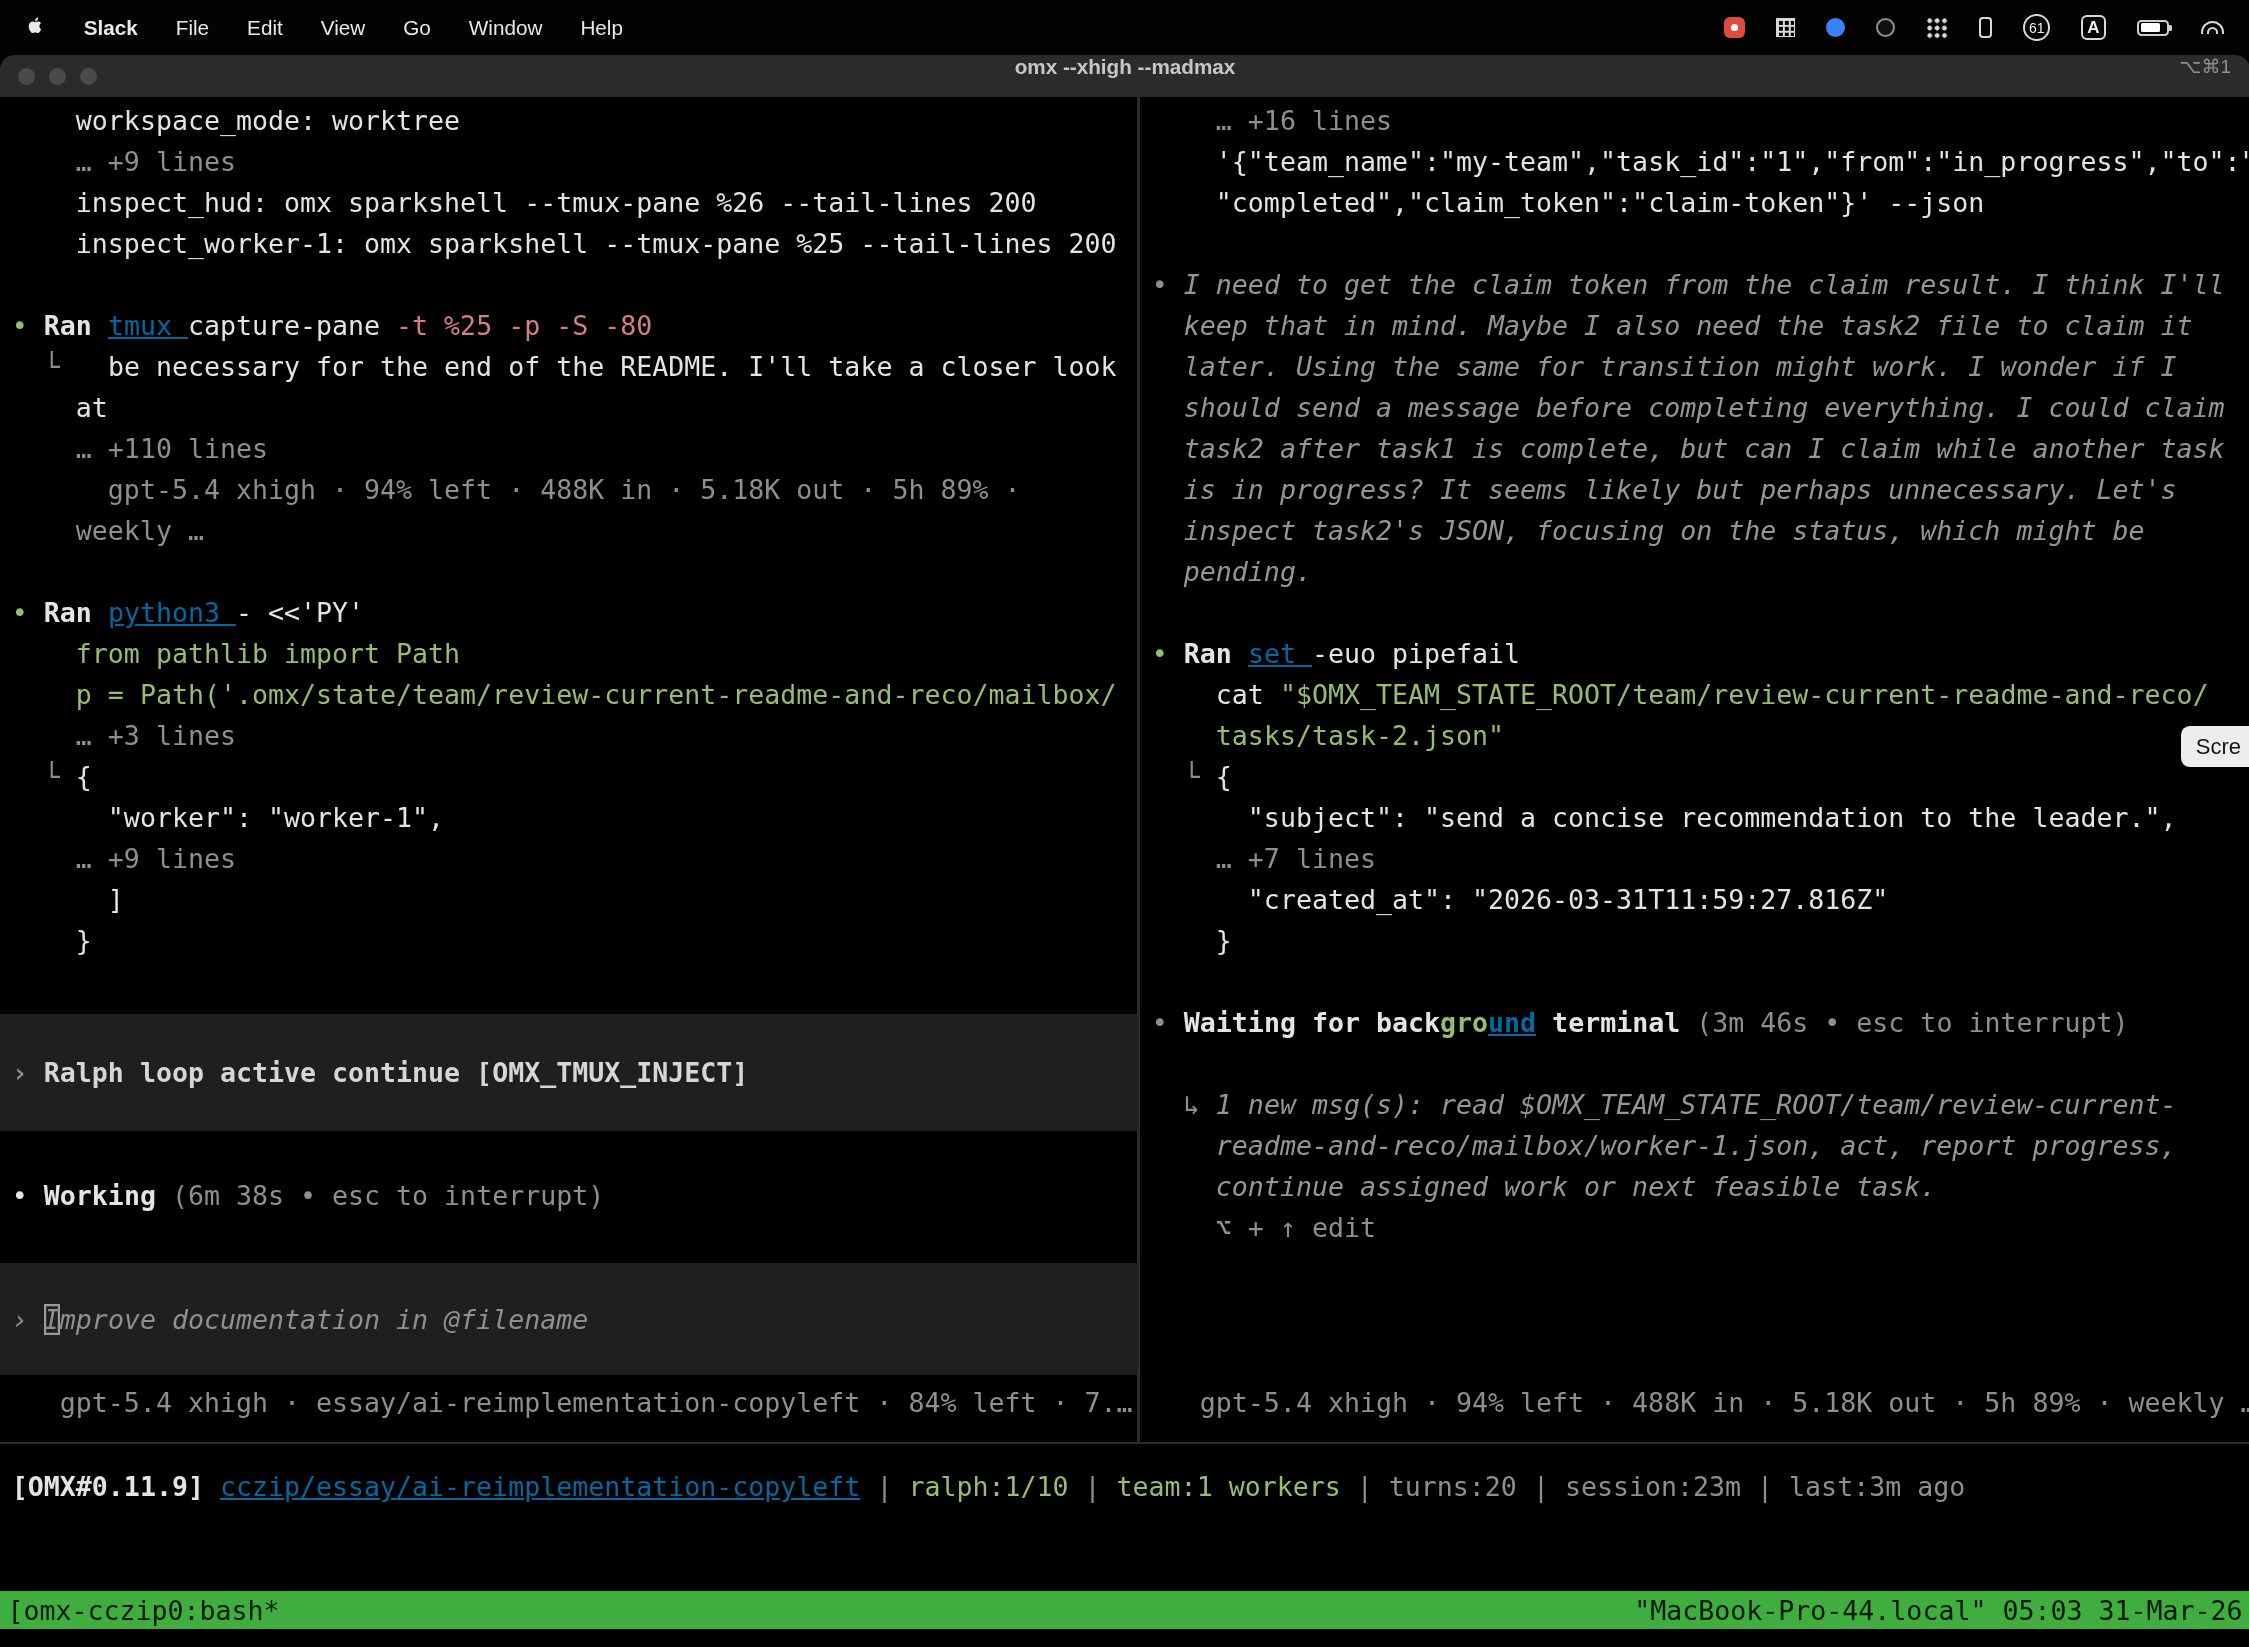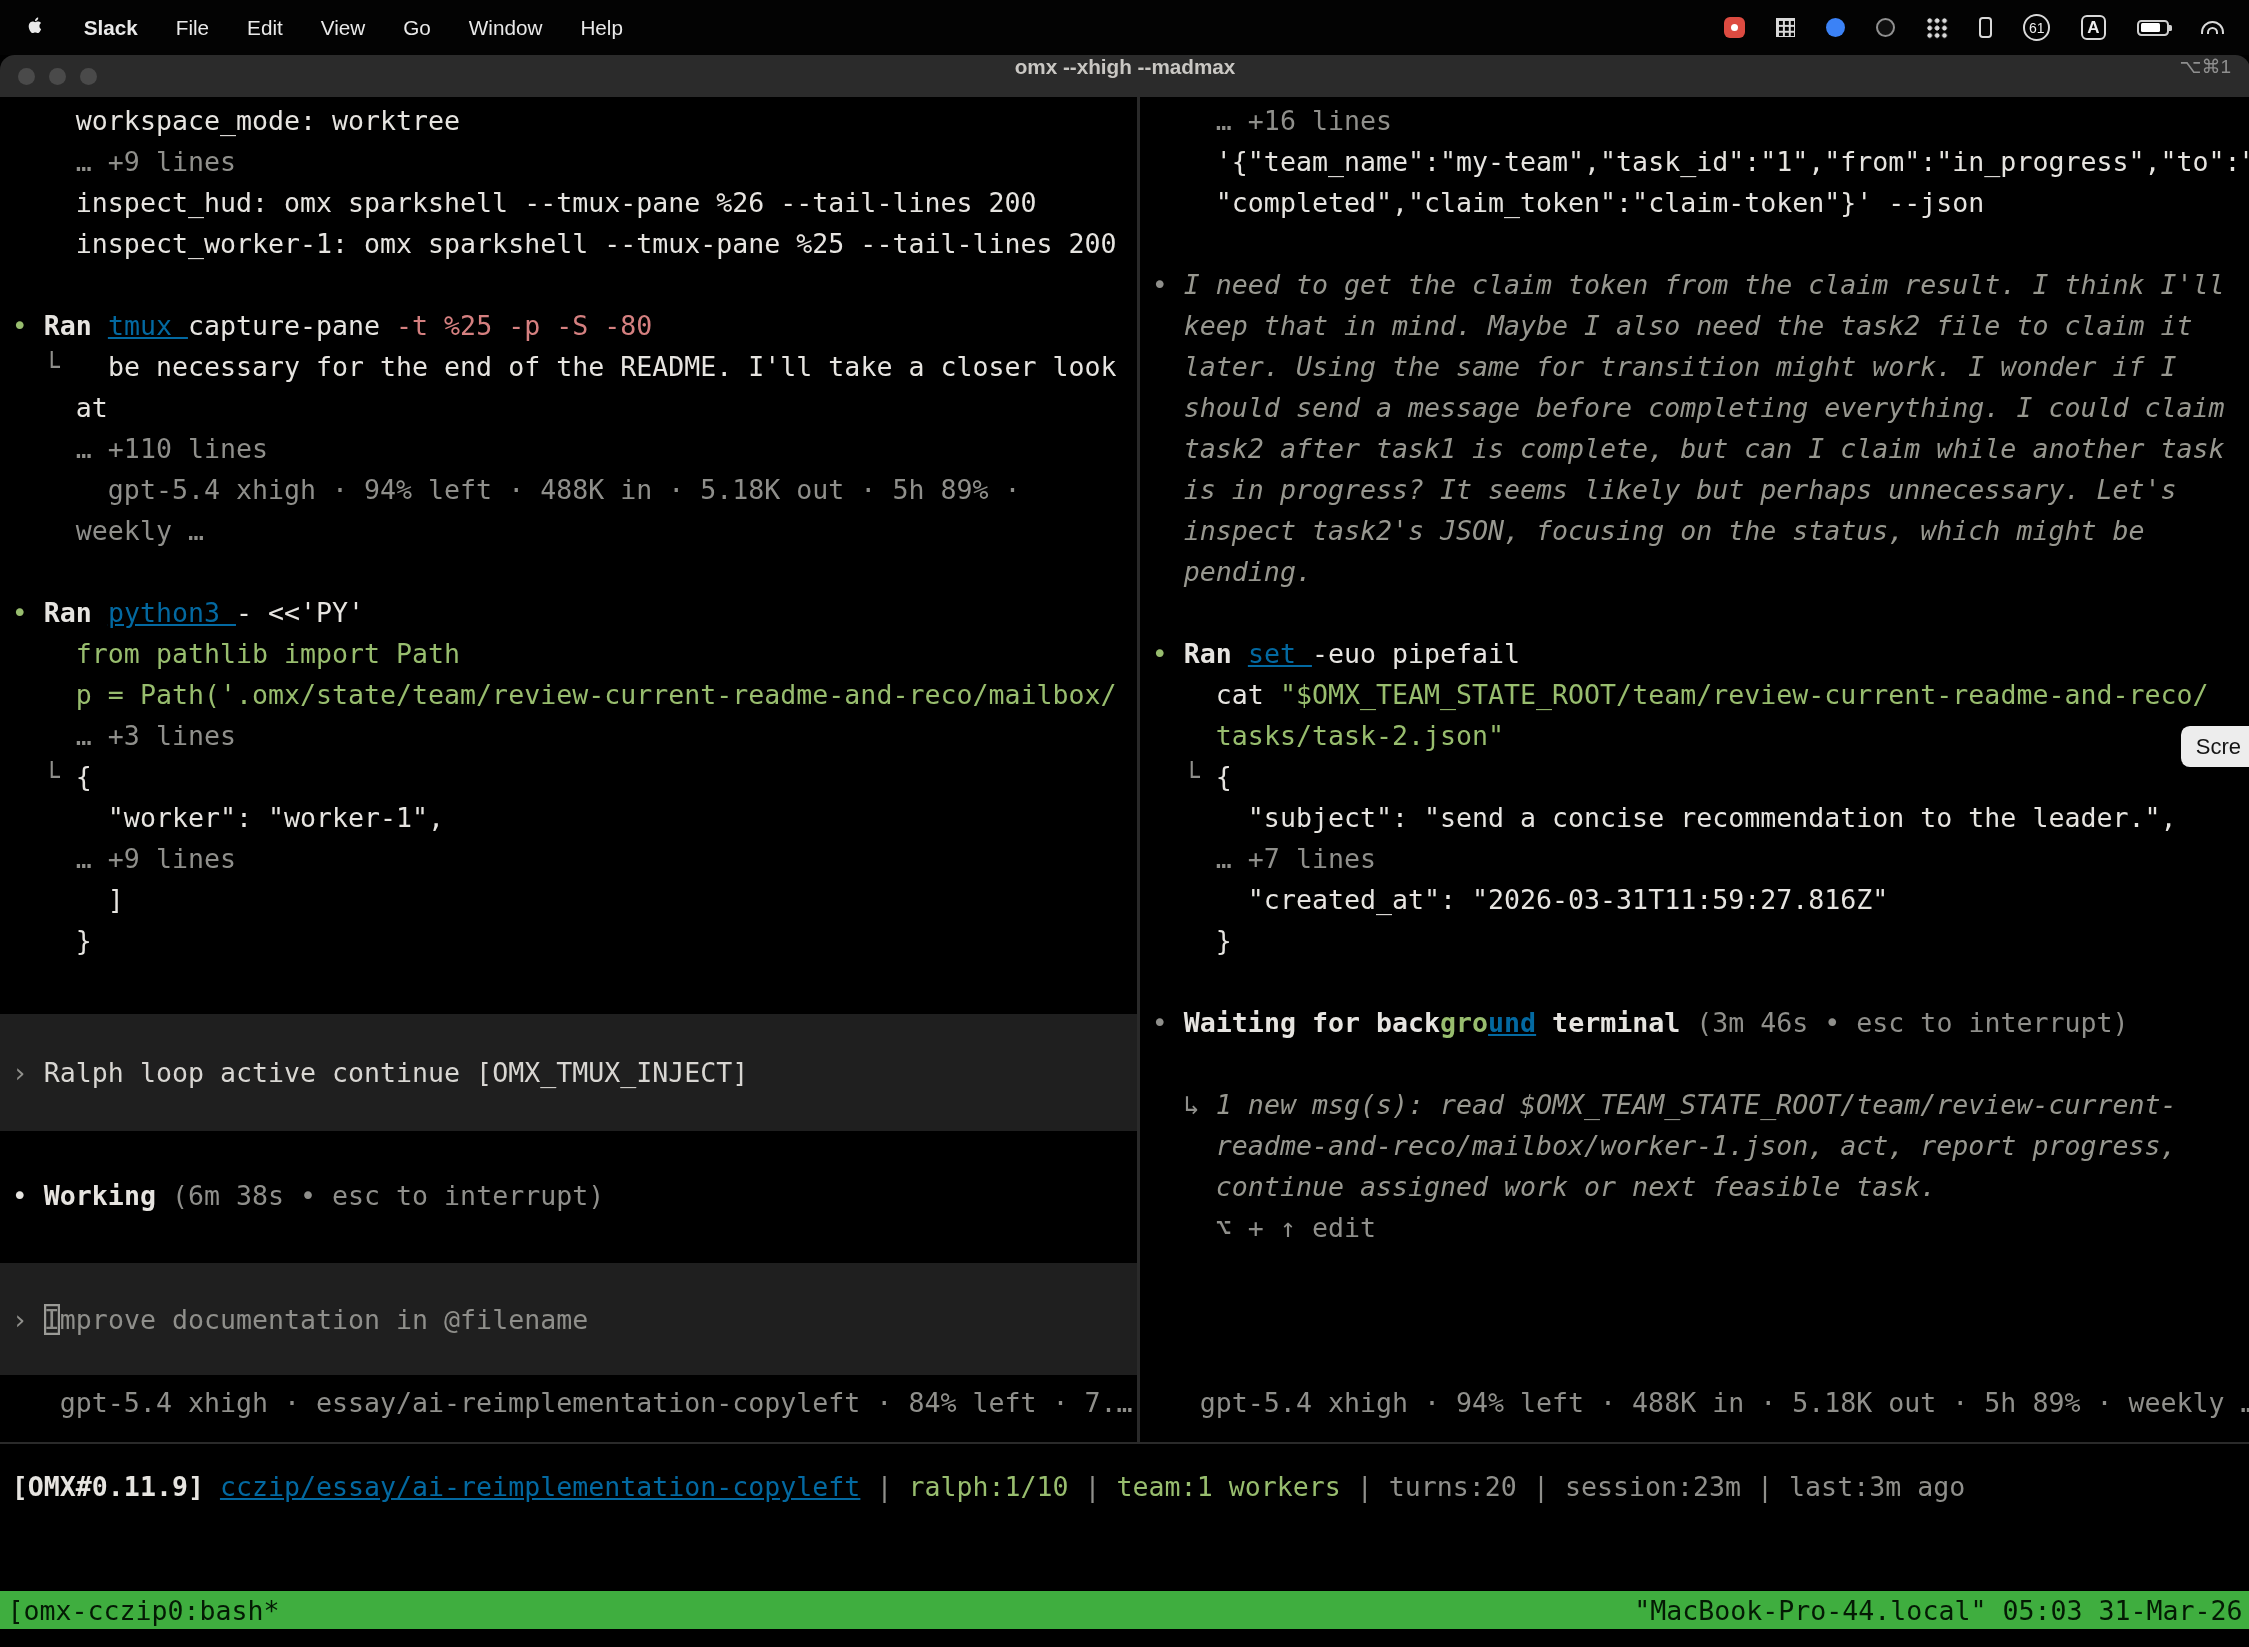--- a/index.html
+++ b/index.html
@@ -47,22 +47,22 @@
   .terminal{position:absolute;left:0;top:97px;width:100%;height:1550px;background:#000;}
   .lines,.tl{font-family:"DejaVu Sans Mono","Liberation Mono",monospace;font-size:26.6px;line-height:41px;
              white-space:pre;color:#e6e4e0;}
   .pane{position:absolute;top:0;overflow:hidden;height:1345px;}
   .pane.left{left:0;width:1137px;}
   .pane.right{left:1140px;width:1110px;}
   .mainlines{position:absolute;top:3px;left:0;right:0;padding-left:11.8px;box-sizing:border-box;}
   .divider{position:absolute;left:1137px;top:0;width:3px;height:1345px;background:#2a2a2a;}
   .band{position:absolute;left:0;right:0;background:#1f1f1f;display:flex;align-items:center;
         padding-left:11.8px;box-sizing:border-box;}
-  .band1{top:917px;height:117px;}
-  .band2{top:1166px;height:112px;}
+  .band1{top:917px;height:117px;font-weight:bold;}
+  .band2{top:1166px;height:112px;font-style:italic;}
   .workline{position:absolute;left:0;right:8px;top:1078px;padding-left:11.8px;box-sizing:border-box;}
   .pstatus{position:absolute;left:16px;right:0;top:1285px;padding-left:11.8px;box-sizing:border-box;}
   .hsep{position:absolute;left:0;top:1345px;width:100%;height:2.2px;background:#2a2a2a;}
   .omxline{position:absolute;left:11.8px;top:1369px;}
   .tmuxbar{position:absolute;left:0;top:1494px;width:100%;height:38px;background:#3fae3f;color:#041a04;
            display:flex;align-items:center;justify-content:space-between;padding:0 7.4px;box-sizing:border-box;
            font-family:"DejaVu Sans Mono","Liberation Mono",monospace;font-size:26.6px;white-space:pre;}
   .overlay-scre{position:absolute;right:0;top:629px;height:41px;background:#ededed;color:#141414;
                 display:flex;align-items:center;padding:0 8.9px 0 14.8px;border-radius:8.9px 0 0 8.9px;
                 font-size:22px;font-weight:500;}

